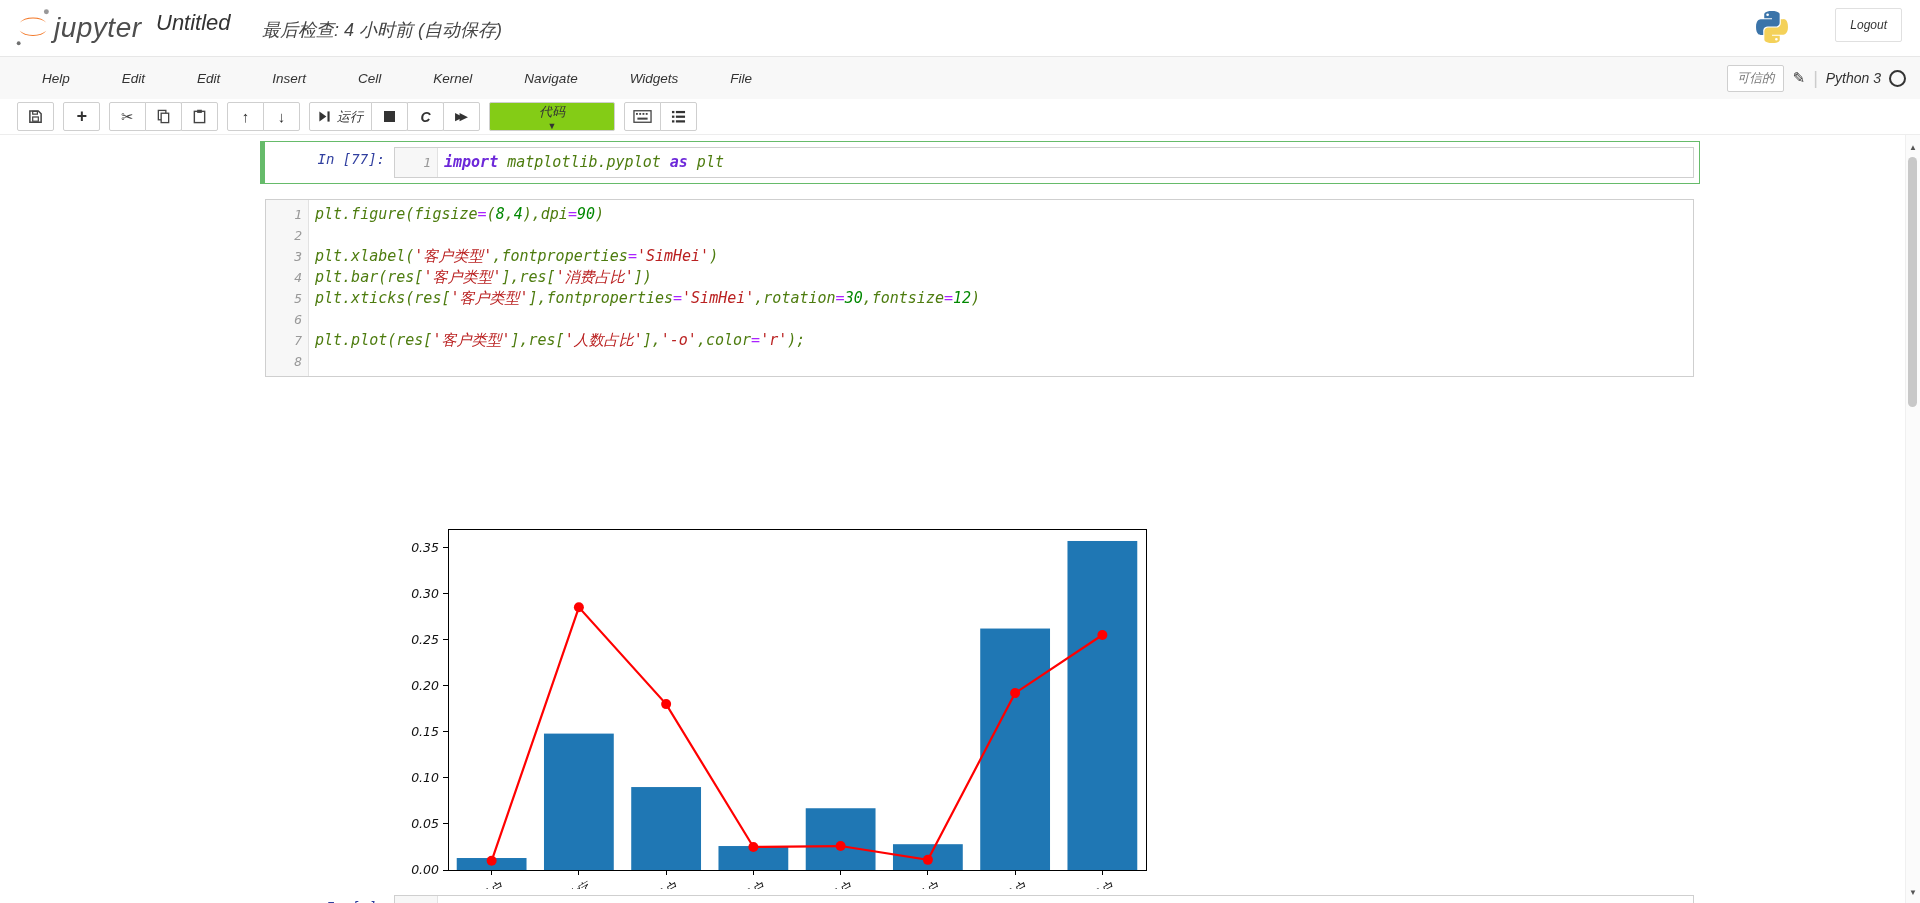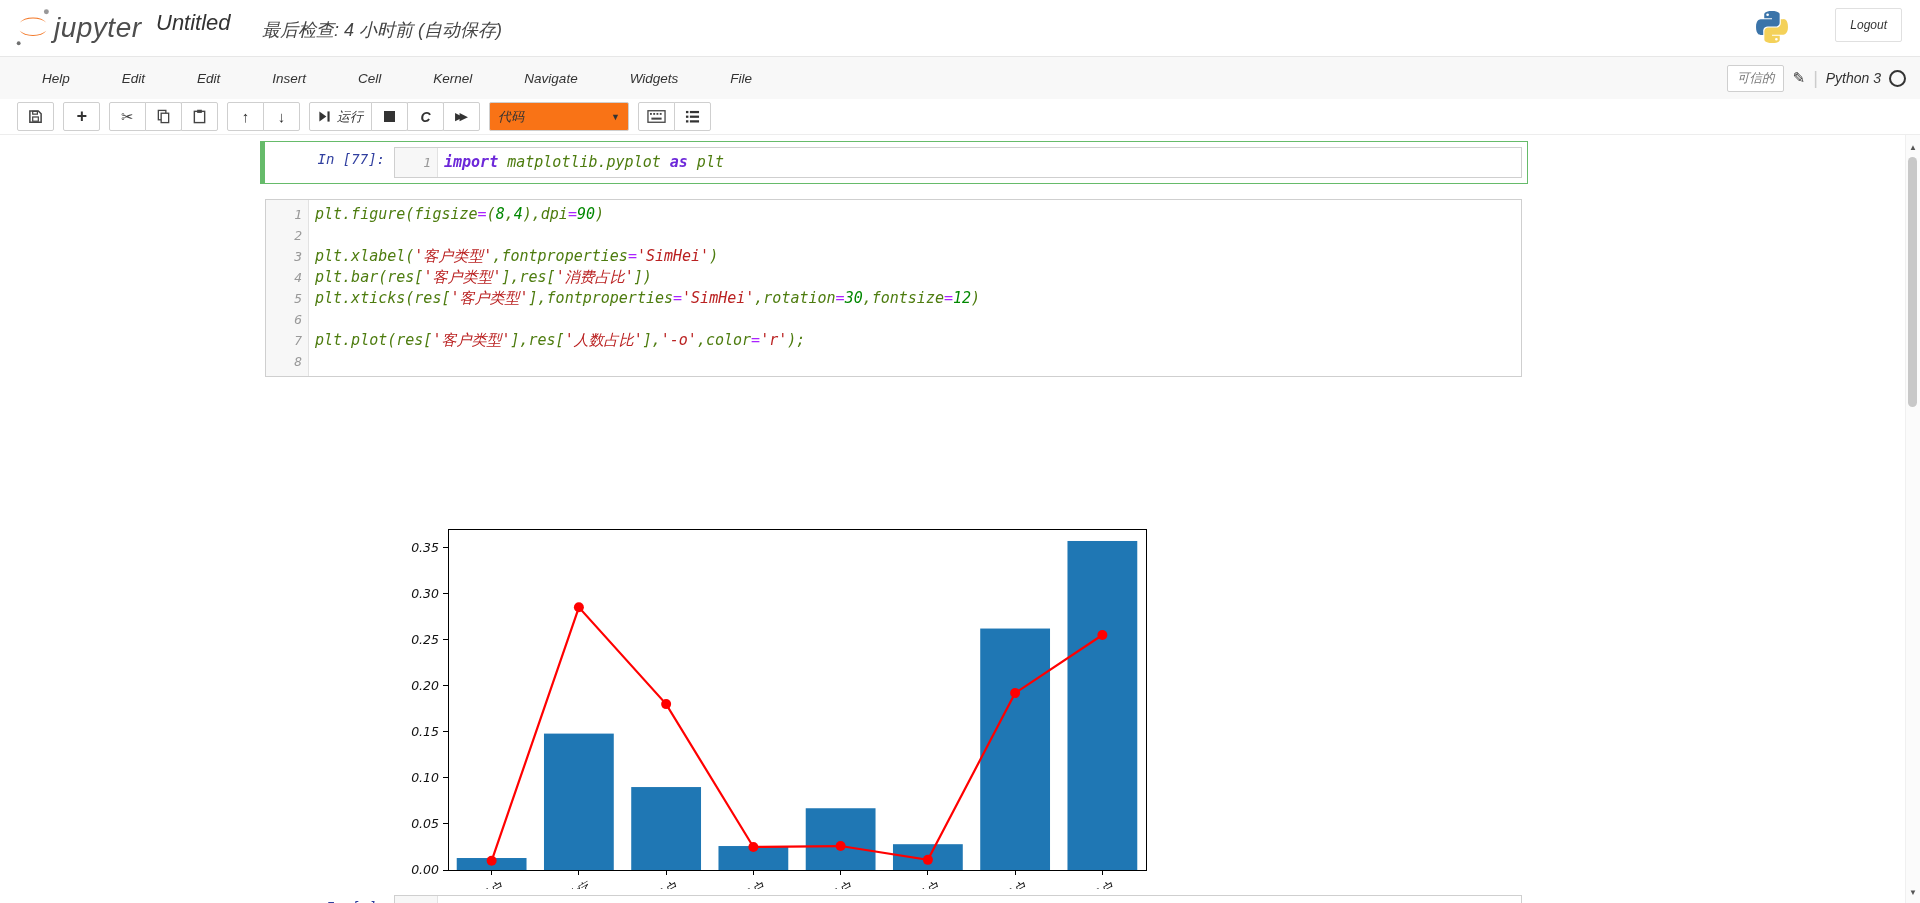--- a/index.html
+++ b/index.html
@@ -38,28 +38,28 @@
   .btn{height:29px;min-width:37px;box-sizing:border-box;display:flex;align-items:center;justify-content:center;
        background:#fff;border:1px solid #cfcfcf;border-radius:2px;color:#333;font-size:13px;cursor:pointer;padding:0 8px;}
   .tgroup .btn + .btn{margin-left:-1px;border-radius:0 2px 2px 0;}
   .tgroup .btn:first-child{border-radius:2px 0 0 2px;}
   .tgroup .btn:only-child{border-radius:2px;}
   .bold-arrow{font-weight:bold;font-size:15px;}
   .run-glyph{display:flex;align-items:center;margin-right:6px;}
   .stop-sq{width:11px;height:11px;background:#333;}
   .restart-c{font-weight:bold;font-size:14px;}
   .ff{letter-spacing:-4px;font-size:11px;padding-right:4px;}
-  .cellsel{width:140px;height:29px;box-sizing:border-box;border:1px solid #cfcfcf;border-radius:2px;
-           background:#f97316;display:flex;align-items:center;justify-content:space-between;
-           padding:0 8px;font-size:13px;color:#333;cursor:pointer;}
+  .cellsel{width:126px;height:29px;box-sizing:border-box;border:1px solid #cfcfcf;border-radius:2px;
+           background:#84cc16;display:flex;align-items:center;justify-content:space-between;
+           padding:0 8px;font-size:13px;color:#333;cursor:pointer;flex-direction:column;}
   .caret{font-size:9px;color:#333;}
 
   
   .notebook{position:absolute;left:0;top:135px;width:100%;height:768px;background:#fff;}
-  .cell{position:absolute;left:260px;width:1268px;display:flex;box-sizing:border-box;
+  .cell{position:absolute;left:260px;width:1440px;display:flex;box-sizing:border-box;
         border:1px solid transparent;border-left:5px solid transparent;padding:5px 5px 5px 0;background:#fff;}
   .cell.editmode{border-color:#66bb6a;border-left-color:#66bb6a;}
   .prompt{width:120px;flex:none;text-align:right;padding:4px 9px 0 0;
           font-family:"DejaVu Sans Mono","Liberation Mono",monospace;font-size:14px;color:#303F9F;}
   .inputbox{flex:1;border:1px solid #cfcfcf;background:#fff;display:flex;}
   .gutter{flex:none;min-width:30px;background:#f7f7f7;border-right:1px solid #e2e2e2;
           text-align:right;padding:4px 6px 4px 6px;color:#999;
           font-family:"DejaVu Sans Mono","Liberation Mono",monospace;font-size:13px;line-height:21px;}
   .codelines{flex:1;padding:4px 4px 4px 6px;font-family:"DejaVu Sans Mono","Liberation Mono",monospace;
              font-size:15px;line-height:21px;white-space:pre;color:#000;}

